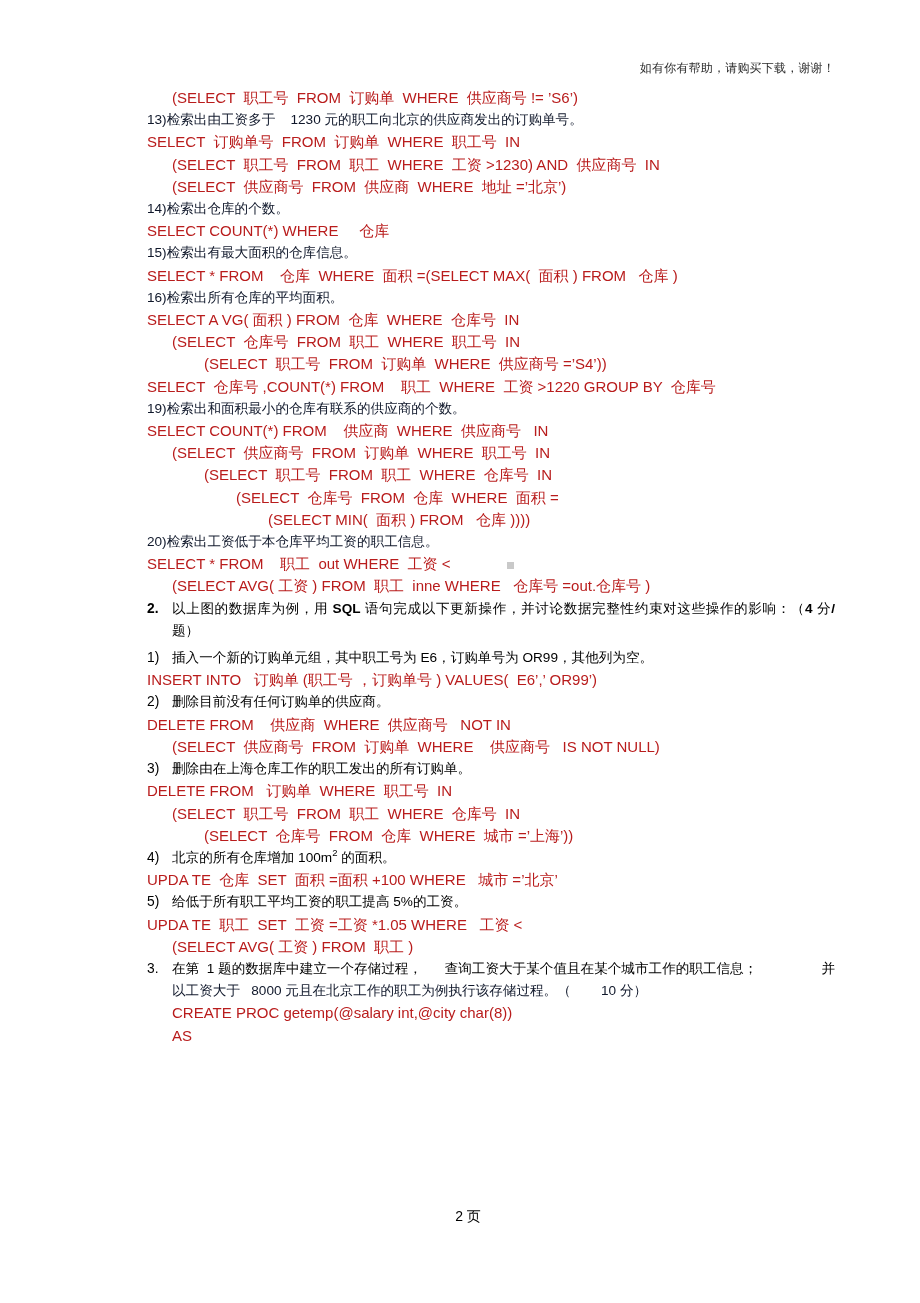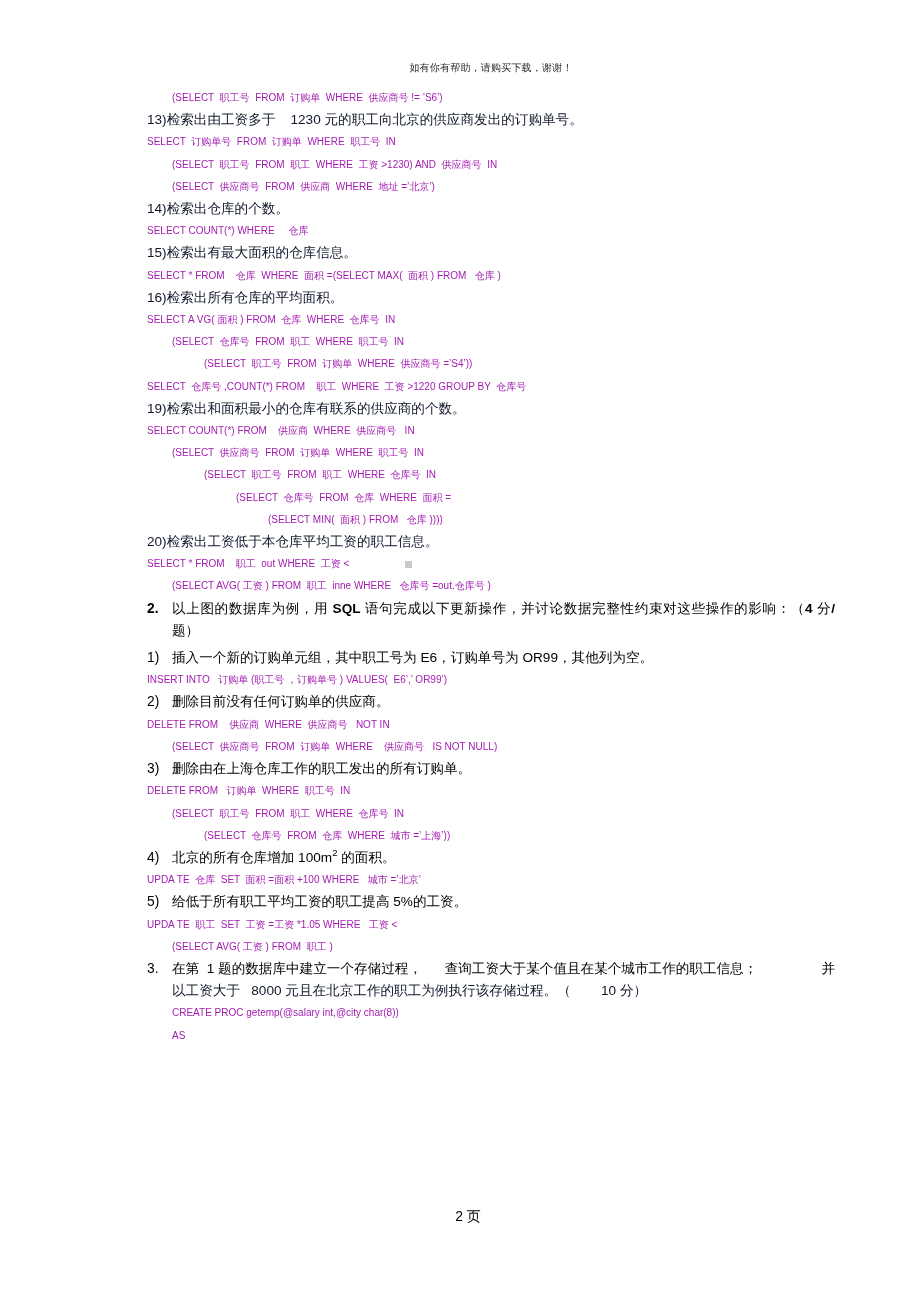--- a/index.html
+++ b/index.html
@@ -22,22 +22,22 @@
   }
   .content {
     position: absolute;
     left: 147px;
     top: 58px;
     width: 688px;
   }
 
   
   .doc-header {
-    text-align: center;
-    font-size: 10px;
+    text-align: right;
+    font-size: 12px;
     line-height: 20px;
     color: #2b2b2b;
     margin-bottom: 9px;
     letter-spacing: 0.2px;
   }
 
   
   .line {
     font-size: 14.5px;
     line-height: 22.2px;
@@ -46,24 +46,24 @@
   }
   
   .desc {
     font-size: 13.6px;
     line-height: 22.2px;
     color: #0f172a;
     white-space: pre-wrap;
   }
   
   .sql {
-    font-size: 10px;
+    font-size: 15px;
     line-height: 22.2px;
     white-space: pre;
-    color: #a21caf;
+    color: #b91c1c;
   }
 
   
   .i1 { padding-left: 25px; }
   .i2 { padding-left: 57px; }
   .i3 { padding-left: 89px; }
   .i4 { padding-left: 121px; }
 
   
   .numitem {

